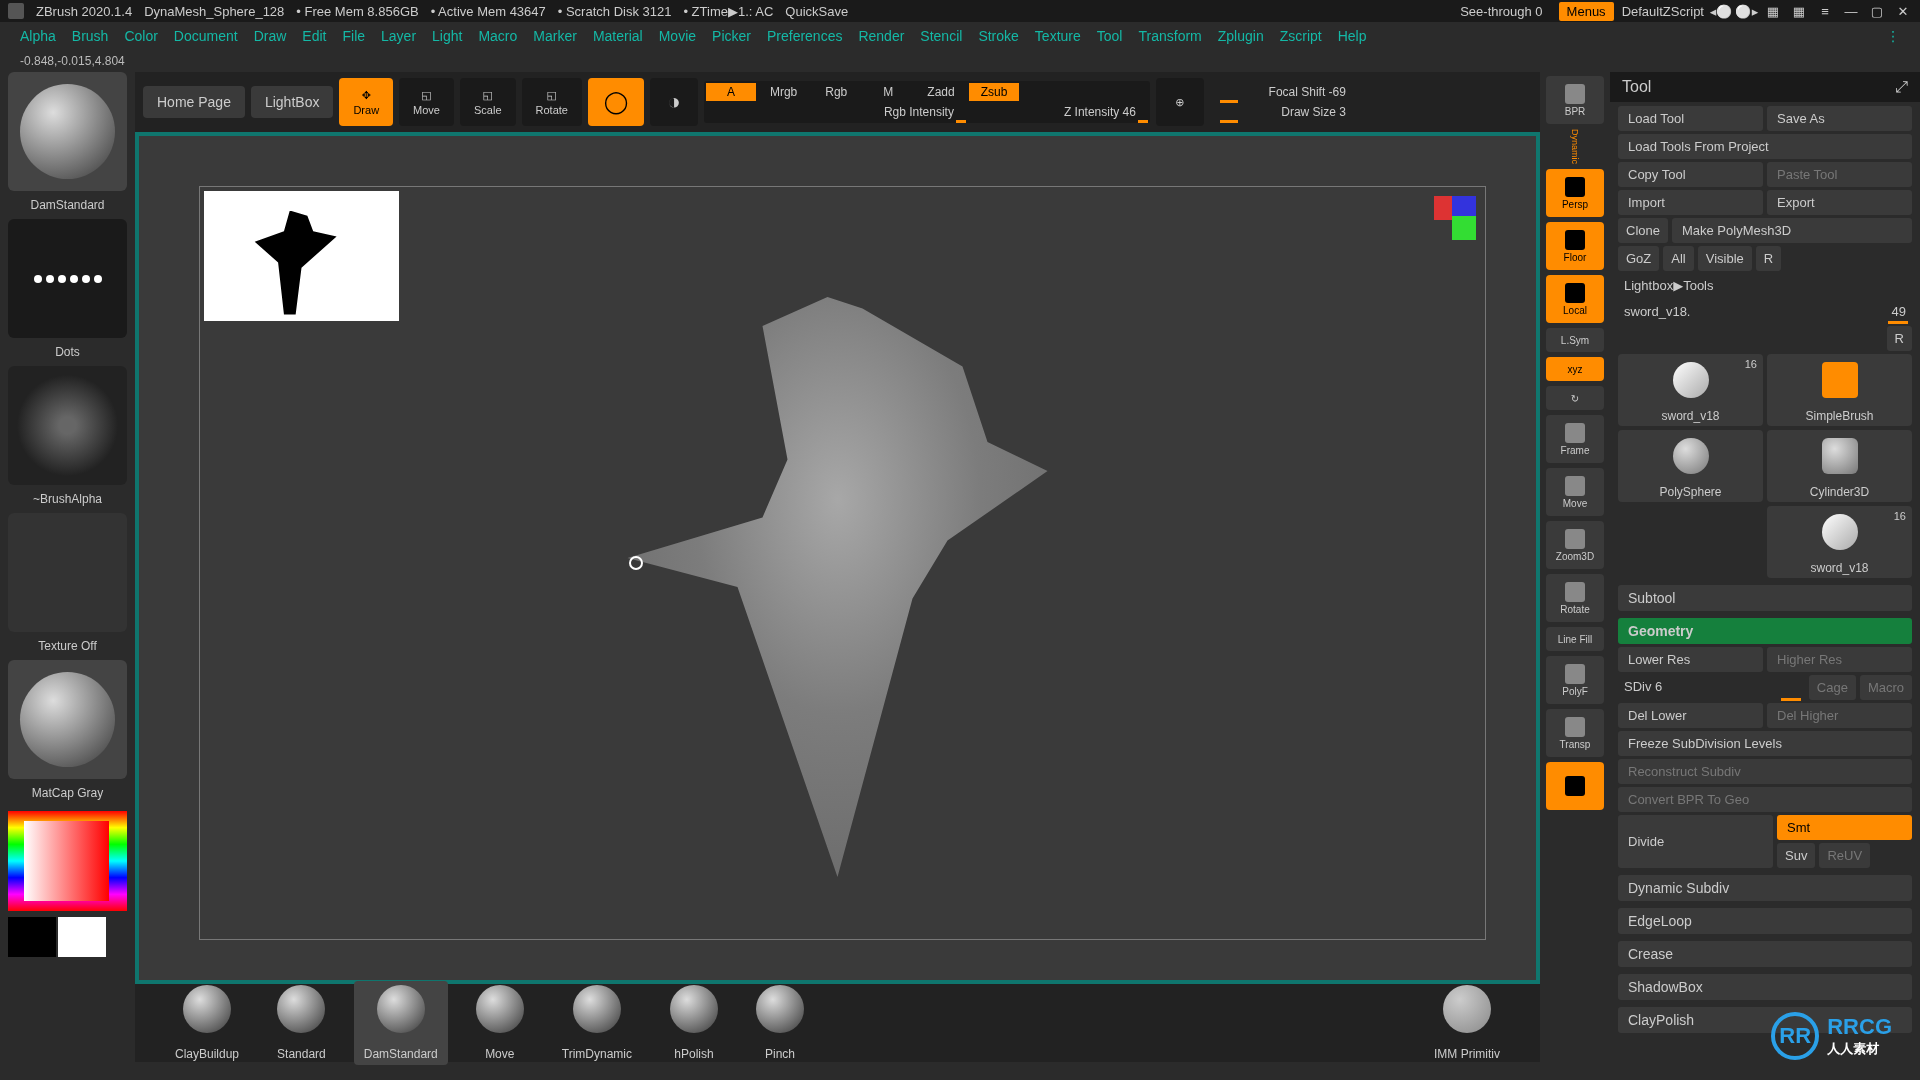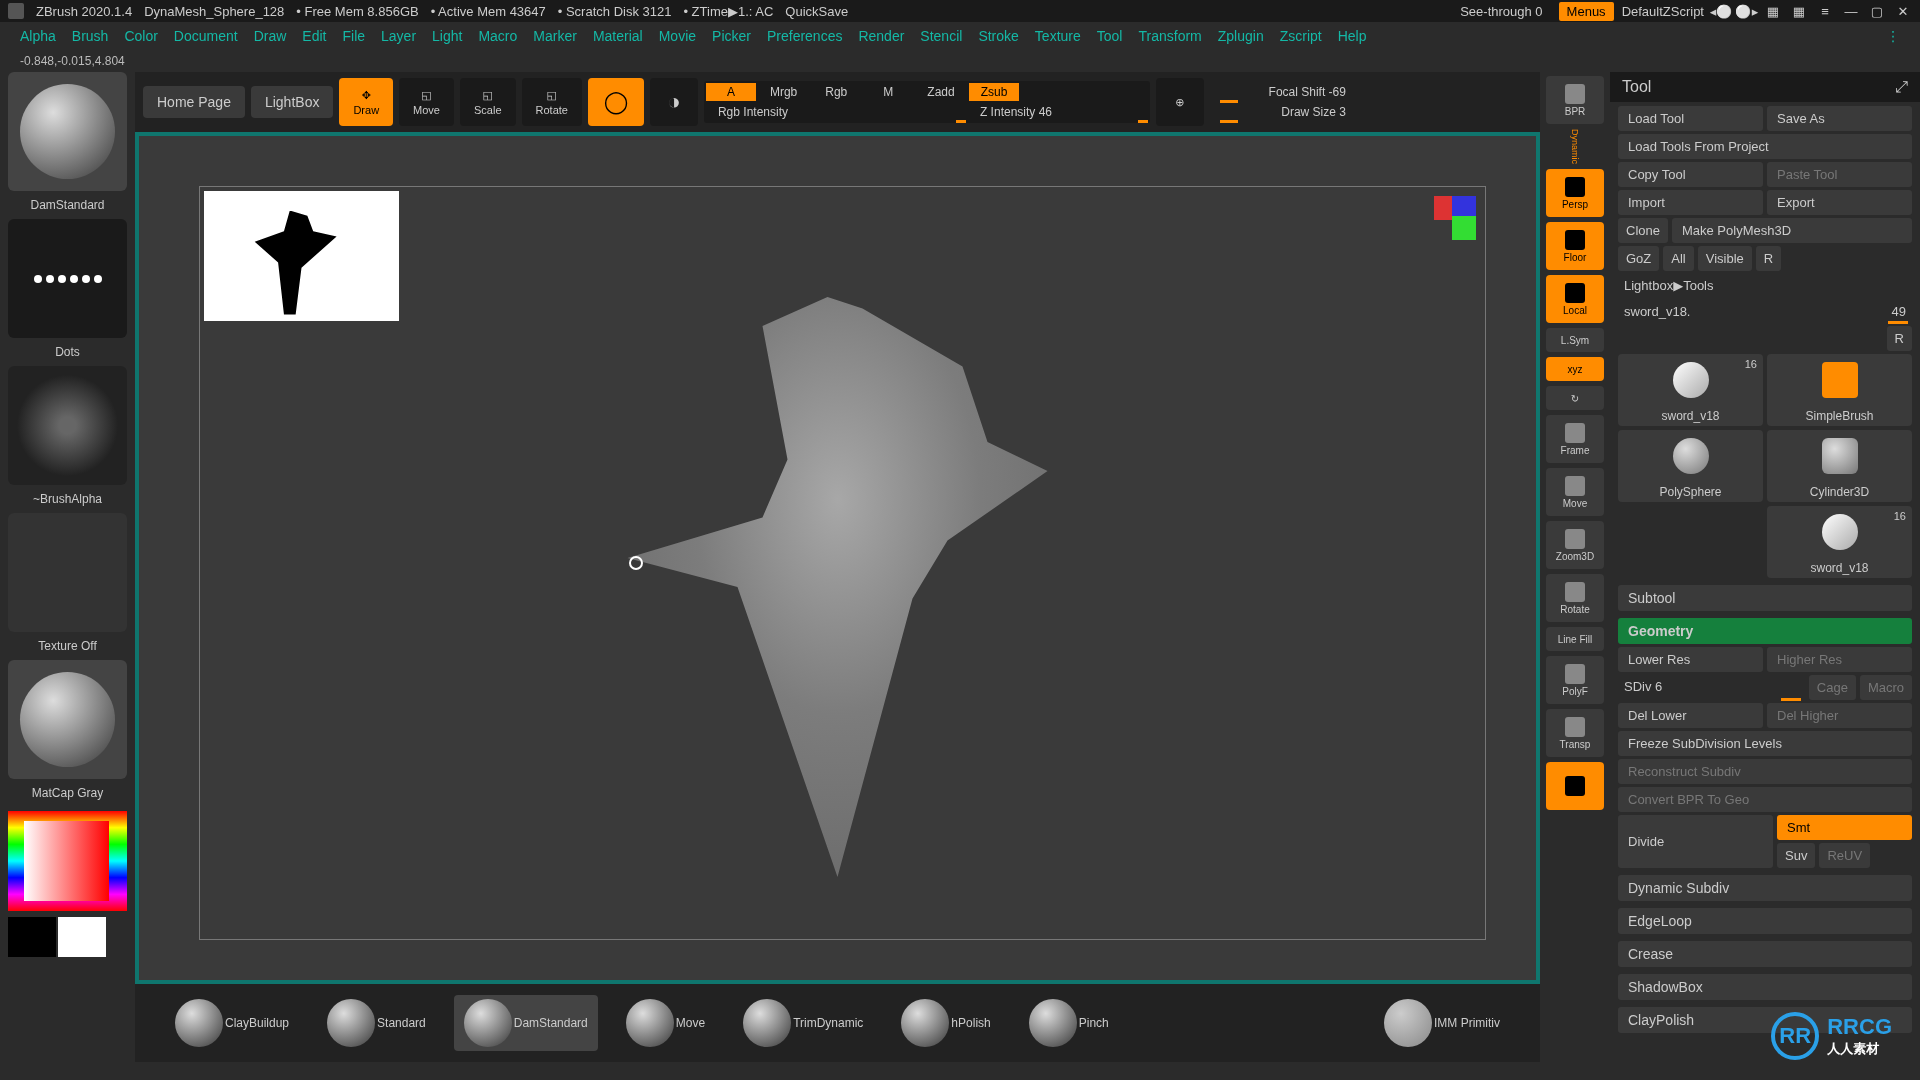--- a/index.html
+++ b/index.html
@@ -33,38 +33,38 @@
 .center-col { flex: 1; display: flex; flex-direction: column; background: #0f766e; }
 .top-controls { display: flex; align-items: center; gap: 6px; padding: 4px 8px; background: #222; height: 60px; }
 .ctrl-btn { background: #3a3a3a; color: #ccc; padding: 8px 14px; border-radius: 4px; font-size: 14px; cursor: pointer; border: none; }
 .ctrl-btn.tall { height: 48px; display: flex; flex-direction: column; align-items: center; justify-content: center; min-width: 44px; font-size: 11px; gap: 2px; }
 .ctrl-btn.orange { background: #ff8c00; color: #000; }
 .ctrl-btn.dark { background: #1a1a1a; }
 .mode-group { display: flex; flex-direction: column; gap: 2px; background: #1a1a1a; padding: 2px; border-radius: 3px; }
 .mode-row { display: flex; gap: 2px; }
 .mode-cell { padding: 2px 12px; font-size: 12px; background: #1a1a1a; min-width: 50px; text-align: center; }
 .mode-cell.orange { background: #ff8c00; color: #000; }
-.slider-cell { padding: 2px 12px; font-size: 12px; text-align: left; position: relative; }
+.slider-cell { padding: 2px 12px; font-size: 12px; text-align: right; position: relative; }
 .slider-cell .mark { position: absolute; bottom: -2px; height: 3px; background: #ff8c00; }
 .focal-group { display: flex; flex-direction: column; gap: 2px; font-size: 12px; }
 .focal-row { position: relative; padding: 2px 4px; text-align: right; min-width: 140px; }
 .focal-row .mark { position: absolute; bottom: -2px; left: 10px; width: 18px; height: 3px; background: #ff8c00; }
 
 .viewport { flex: 1; background: #3a3a3a; position: relative; margin: 4px; overflow: hidden; }
 .viewport-frame { position: absolute; left: 60px; top: 50px; right: 50px; bottom: 40px; border: 1px solid #777; }
 .ref-img { position: absolute; left: 65px; top: 55px; width: 195px; height: 130px; background: #fff; }
 .ref-silhouette { width: 60%; height: 80%; margin: 10% 20%; background: #000; clip-path: polygon(40% 0, 55% 5%, 60% 20%, 80% 25%, 50% 55%, 45% 100%, 35% 100%, 30% 50%, 10% 30%, 35% 20%); }
 .nav-gizmo { position: absolute; right: 60px; top: 60px; width: 60px; height: 60px; }
 .gizmo-axis { position: absolute; width: 24px; height: 24px; }
 .model-placeholder { position: absolute; left: 50%; top: 50%; transform: translate(-50%, -45%); width: 500px; height: 580px; }
 .sword-body { width: 100%; height: 100%; background: radial-gradient(ellipse at 50% 35%, #bbb, #888 40%, #666); clip-path: polygon(50% 100%, 30% 50%, 8% 45%, 35% 38%, 40% 28%, 35% 5%, 48% 0, 55% 2%, 75% 12%, 80% 25%, 92% 30%, 72% 42%, 65% 52%); opacity: 0.85; }
 .cursor-dot { position: absolute; left: 490px; top: 420px; width: 14px; height: 14px; border: 2px solid #fff; border-radius: 50%; }
 
 .bottom-shelf { height: 78px; background: #222; display: flex; align-items: center; gap: 18px; padding: 4px 30px; }
-.shelf-item { display: flex; flex-direction: row; align-items: center; gap: 2px; padding: 4px 10px; border-radius: 4px; cursor: pointer; }
+.shelf-item { display: flex; flex-direction: column; align-items: center; gap: 14px; padding: 4px 10px; border-radius: 4px; cursor: pointer; }
 .shelf-item.active { background: #444; }
 .shelf-sphere { width: 48px; height: 48px; border-radius: 50%; background: radial-gradient(circle at 35% 30%, #ddd, #777 60%, #333); }
 .shelf-item.imm { margin-left: auto; }
 
 .right-sidebar { width: 70px; background: #2b2b2b; display: flex; flex-direction: column; gap: 5px; padding: 4px; align-items: center; }
 .side-btn { width: 58px; height: 48px; background: #3a3a3a; border-radius: 4px; display: flex; flex-direction: column; align-items: center; justify-content: center; font-size: 10px; cursor: pointer; gap: 2px; }
 .side-btn.orange { background: #ff8c00; color: #000; }
 .side-btn.small { height: 24px; }
 .side-icon { width: 20px; height: 20px; background: #888; border-radius: 3px; }
 

